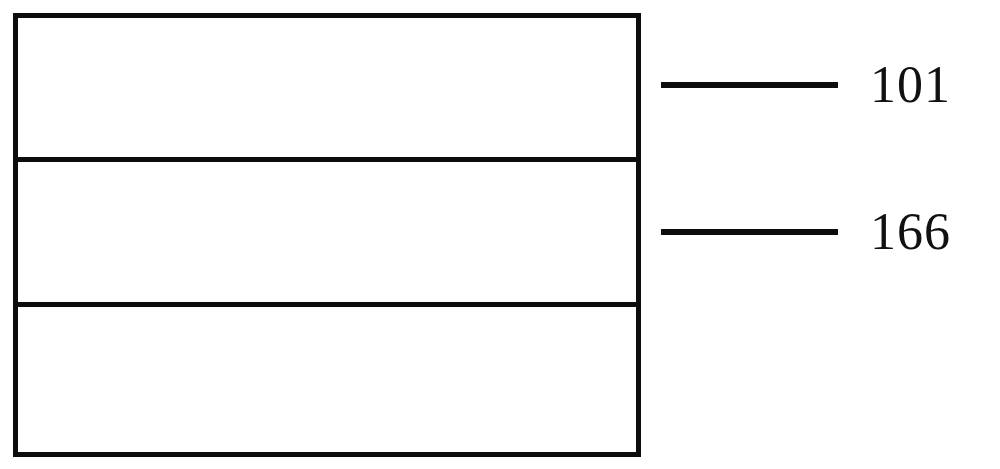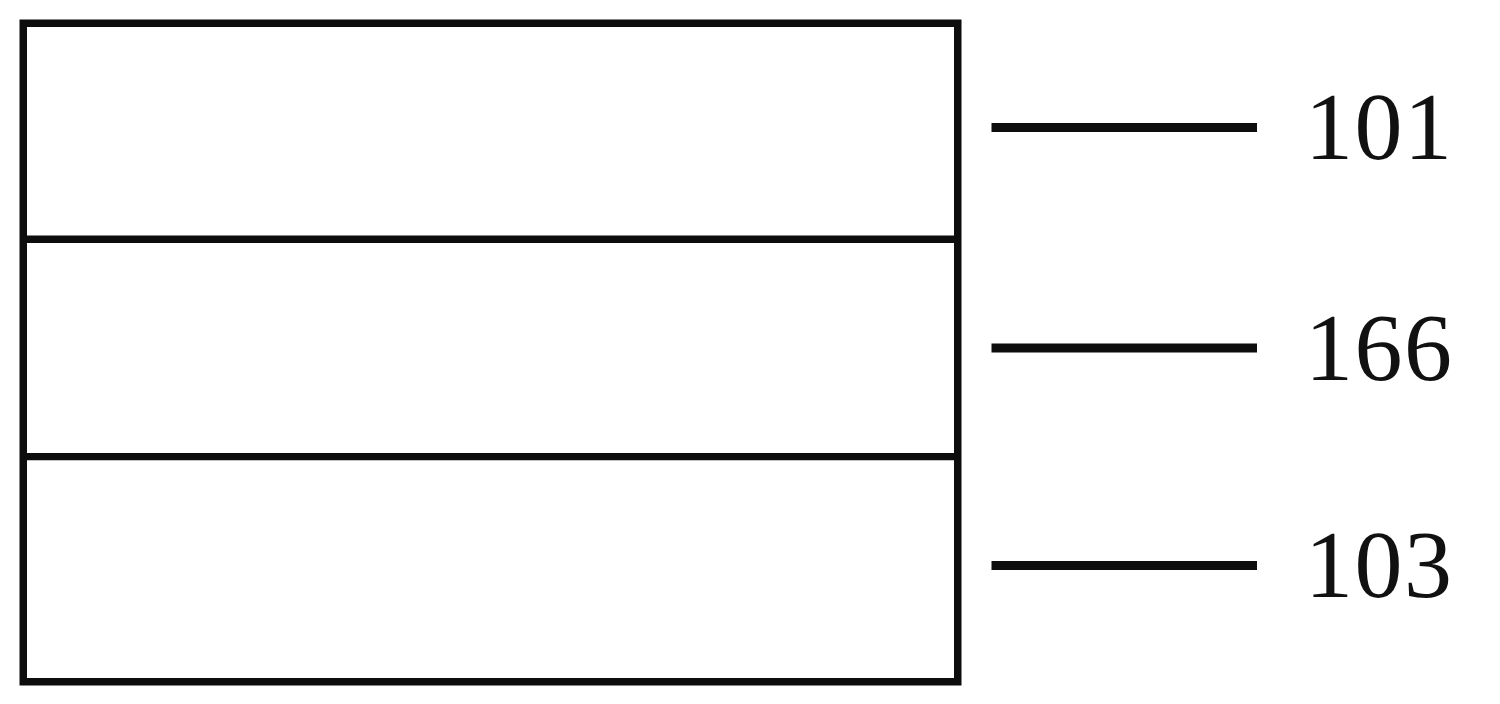--- a/index.html
+++ b/index.html
@@ -59,21 +59,21 @@
   .leader-line {
     width: 177px;
     height: 6px;
     background: #0d0d0d;
     flex: 0 0 auto;
   }
 
   .callout-label {
     margin-left: 32px;
     font-family: "Liberation Serif", "DejaVu Serif", serif;
-    font-size: 64px;
+    font-size: 52px;
     line-height: 1;
     color: #111111;
     letter-spacing: 1px;
     white-space: nowrap;
     flex: 0 0 auto;
   }
 
   .callout-101 { top: 50px; }
   .callout-102 { top: 197px; }
   .callout-103 { top: 342px; }
@@ -92,18 +92,14 @@
   <div class="callout callout-101">
     <div class="leader-line"></div>
     <div class="callout-label">101</div>
   </div>
 
   <div class="callout callout-102">
     <div class="leader-line"></div>
     <div class="callout-label">166</div>
   </div>
 
-  <div class="callout callout-103">
-    <div class="leader-line"></div>
-    <div class="callout-label">103</div>
-  </div>
 
 </div>
 
 </body></html>

